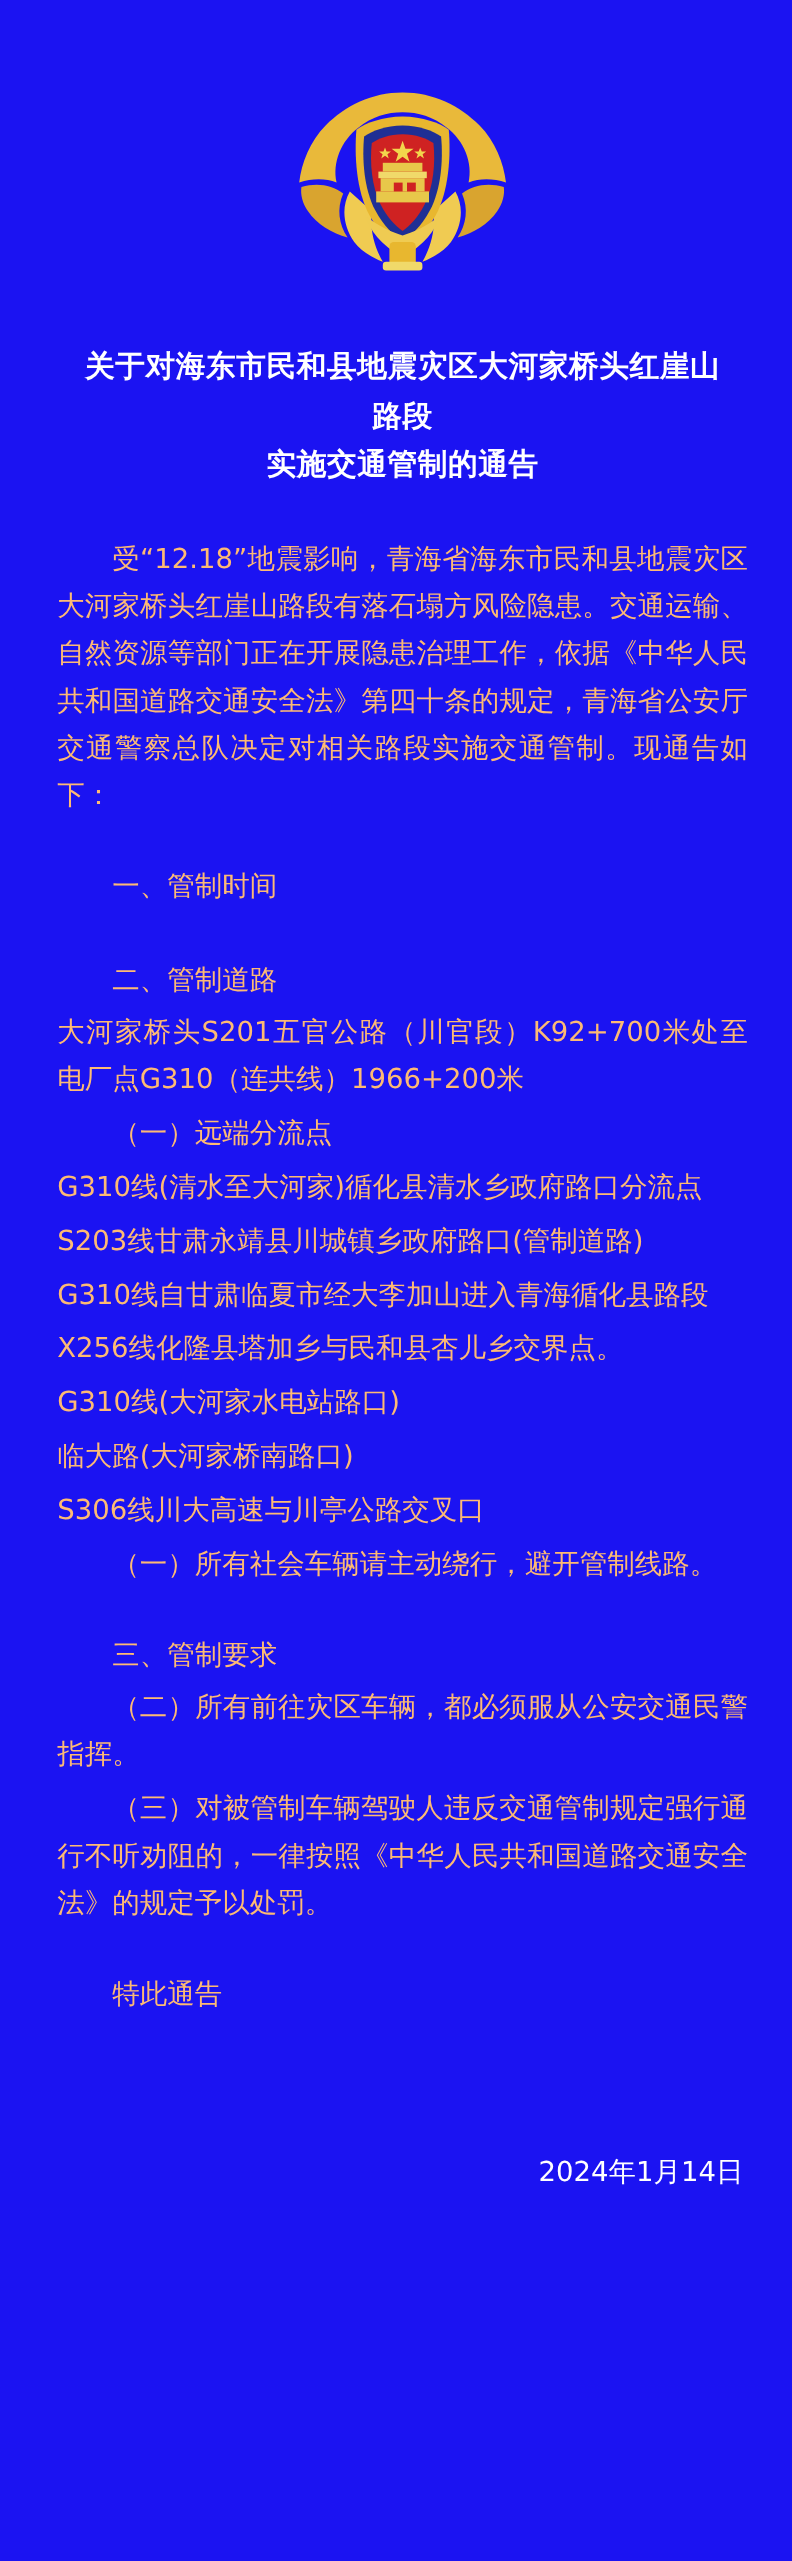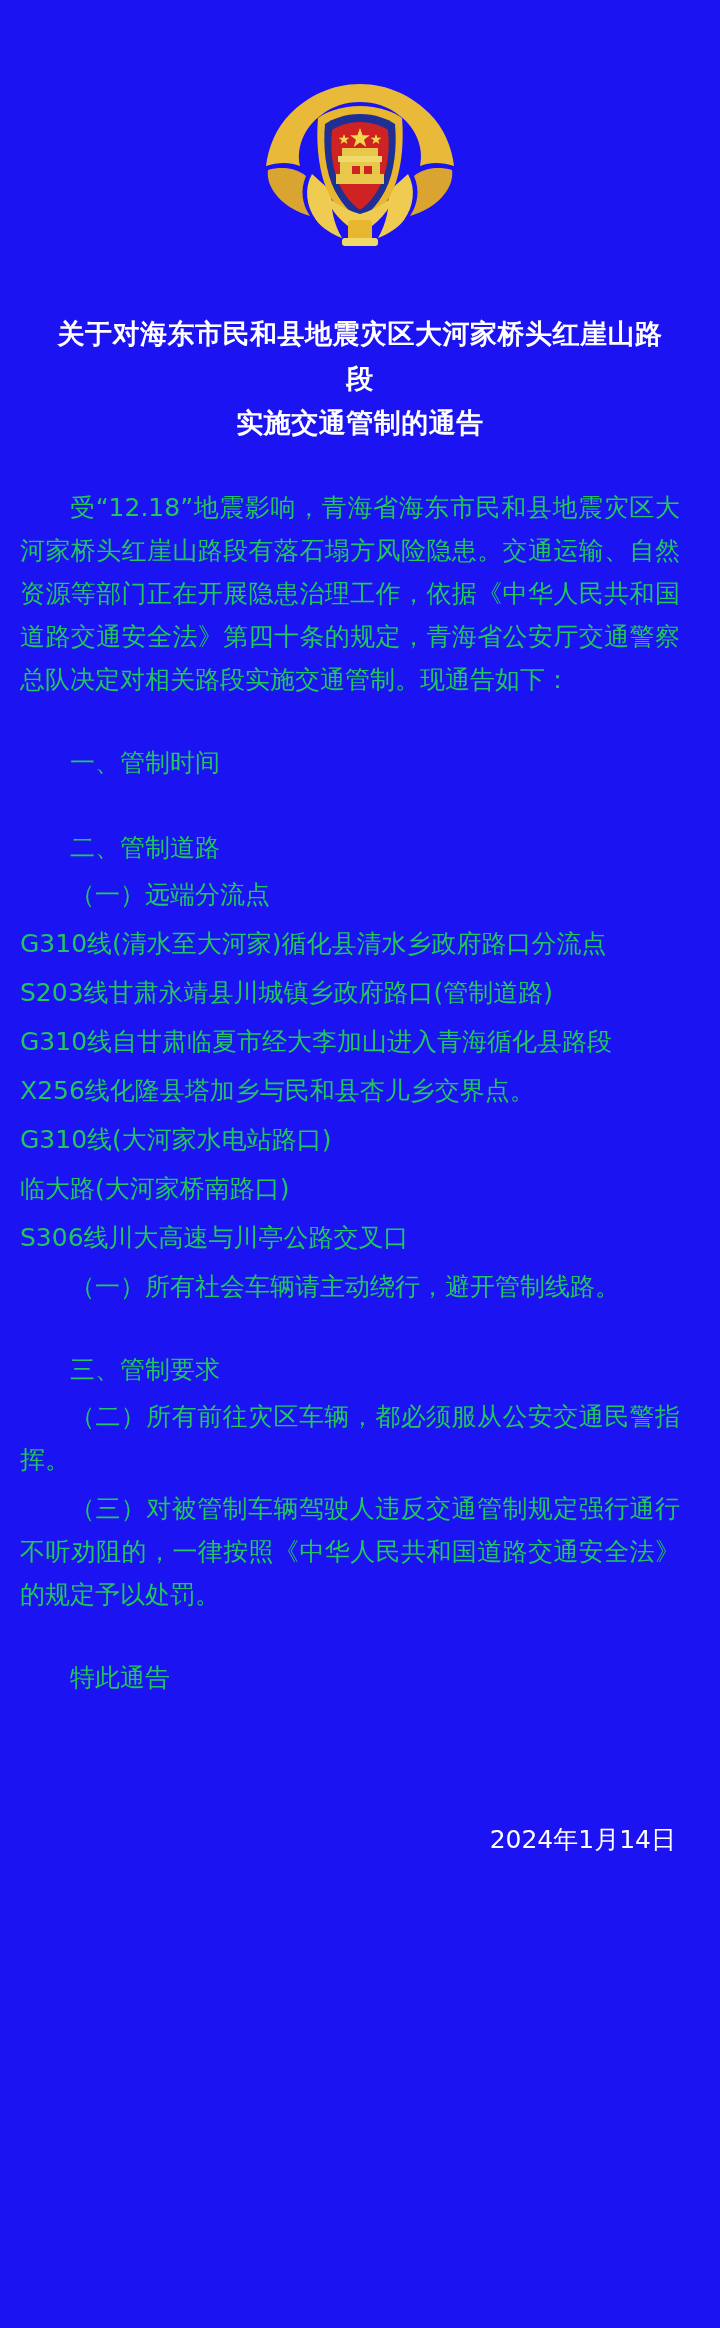--- a/index.html
+++ b/index.html
@@ -12,21 +12,21 @@
     min-height: 2328px;
     font-family: "DejaVu Sans", "Liberation Sans", sans-serif;
     color: #ffffff;
   }
   .page {
     position: relative;
     width: 720px;
     min-height: 2328px;
     background: #1b13f2;
     box-sizing: border-box;
-    padding: 0 0 40px 0;
+    padding: 0 0 40px 12px;
     overflow: hidden;
   }
   .emblem-wrap {
     padding-top: 70px;
     display: flex;
     justify-content: center;
   }
   .emblem {
     width: 200px;
     height: 190px;
@@ -38,24 +38,24 @@
     margin: 52px 56px 0 56px;
     text-align: center;
     font-size: 27px;
     font-weight: bold;
     line-height: 1.65;
     letter-spacing: 0.5px;
     color: #ffffff;
   }
 
   .body {
-    margin: 40px 40px 0 20px;
+    margin: 40px 40px 0 40px;
     font-size: 25px;
     line-height: 1.72;
-    color: #22c55e;
+    color: #fdba74;
   }
   .para {
     margin: 0 0 6px 0;
     text-align: justify;
     text-justify: inter-ideograph;
   }
   .indent2 { text-indent: 2em; }
   .gap-top { margin-top: 40px; }
   .section-head {
     text-indent: 2em;
@@ -116,20 +116,21 @@
     <div>实施交通管制的通告</div>
   </div>
 
   <div class="body">
 
     <p class="para indent2 gap-top">受“12.18”地震影响，青海省海东市民和县地震灾区大河家桥头红崖山路段有落石塌方风险隐患。交通运输、自然资源等部门正在开展隐患治理工作，依据《中华人民共和国道路交通安全法》第四十条的规定，青海省公安厅交通警察总队决定对相关路段实施交通管制。现通告如下：</p>
 
     <p class="para section-head">一、管制时间</p>
 
     <p class="para section-head">二、管制道路</p>
+    <p class="para">大河家桥头S201五官公路（川官段）K92+700米处至电厂点G310（连共线）1966+200米</p>
     <p class="para indent2">（一）远端分流点</p>
     <p class="para">G310线(清水至大河家)循化县清水乡政府路口分流点</p>
     <p class="para">S203线甘肃永靖县川城镇乡政府路口(管制道路)</p>
     <p class="para">G310线自甘肃临夏市经大李加山进入青海循化县路段</p>
     <p class="para">X256线化隆县塔加乡与民和县杏儿乡交界点。</p>
     <p class="para">G310线(大河家水电站路口)</p>
     <p class="para">临大路(大河家桥南路口)</p>
     <p class="para">S306线川大高速与川亭公路交叉口</p>
 
     <p class="para indent2">（一）所有社会车辆请主动绕行，避开管制线路。</p>

